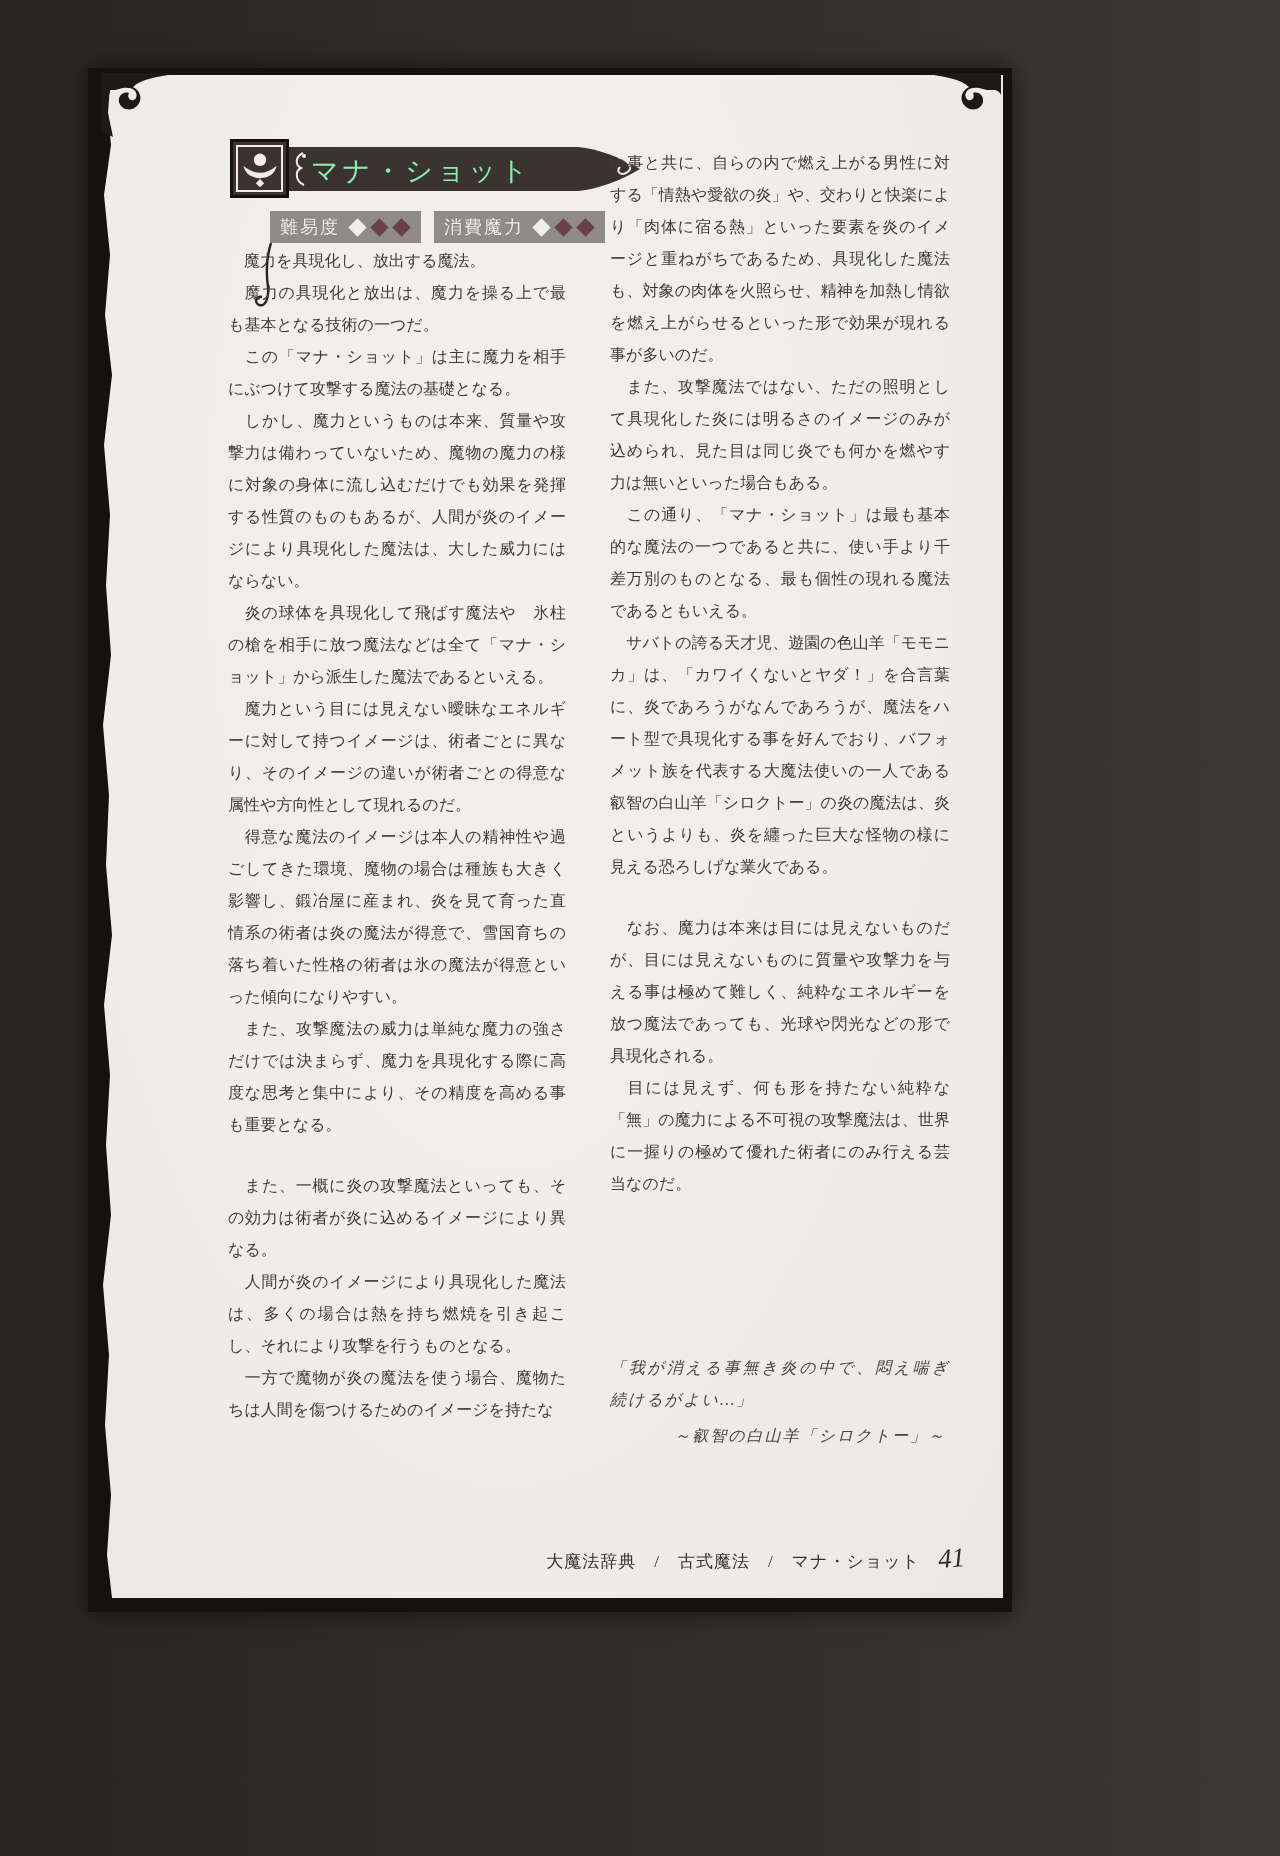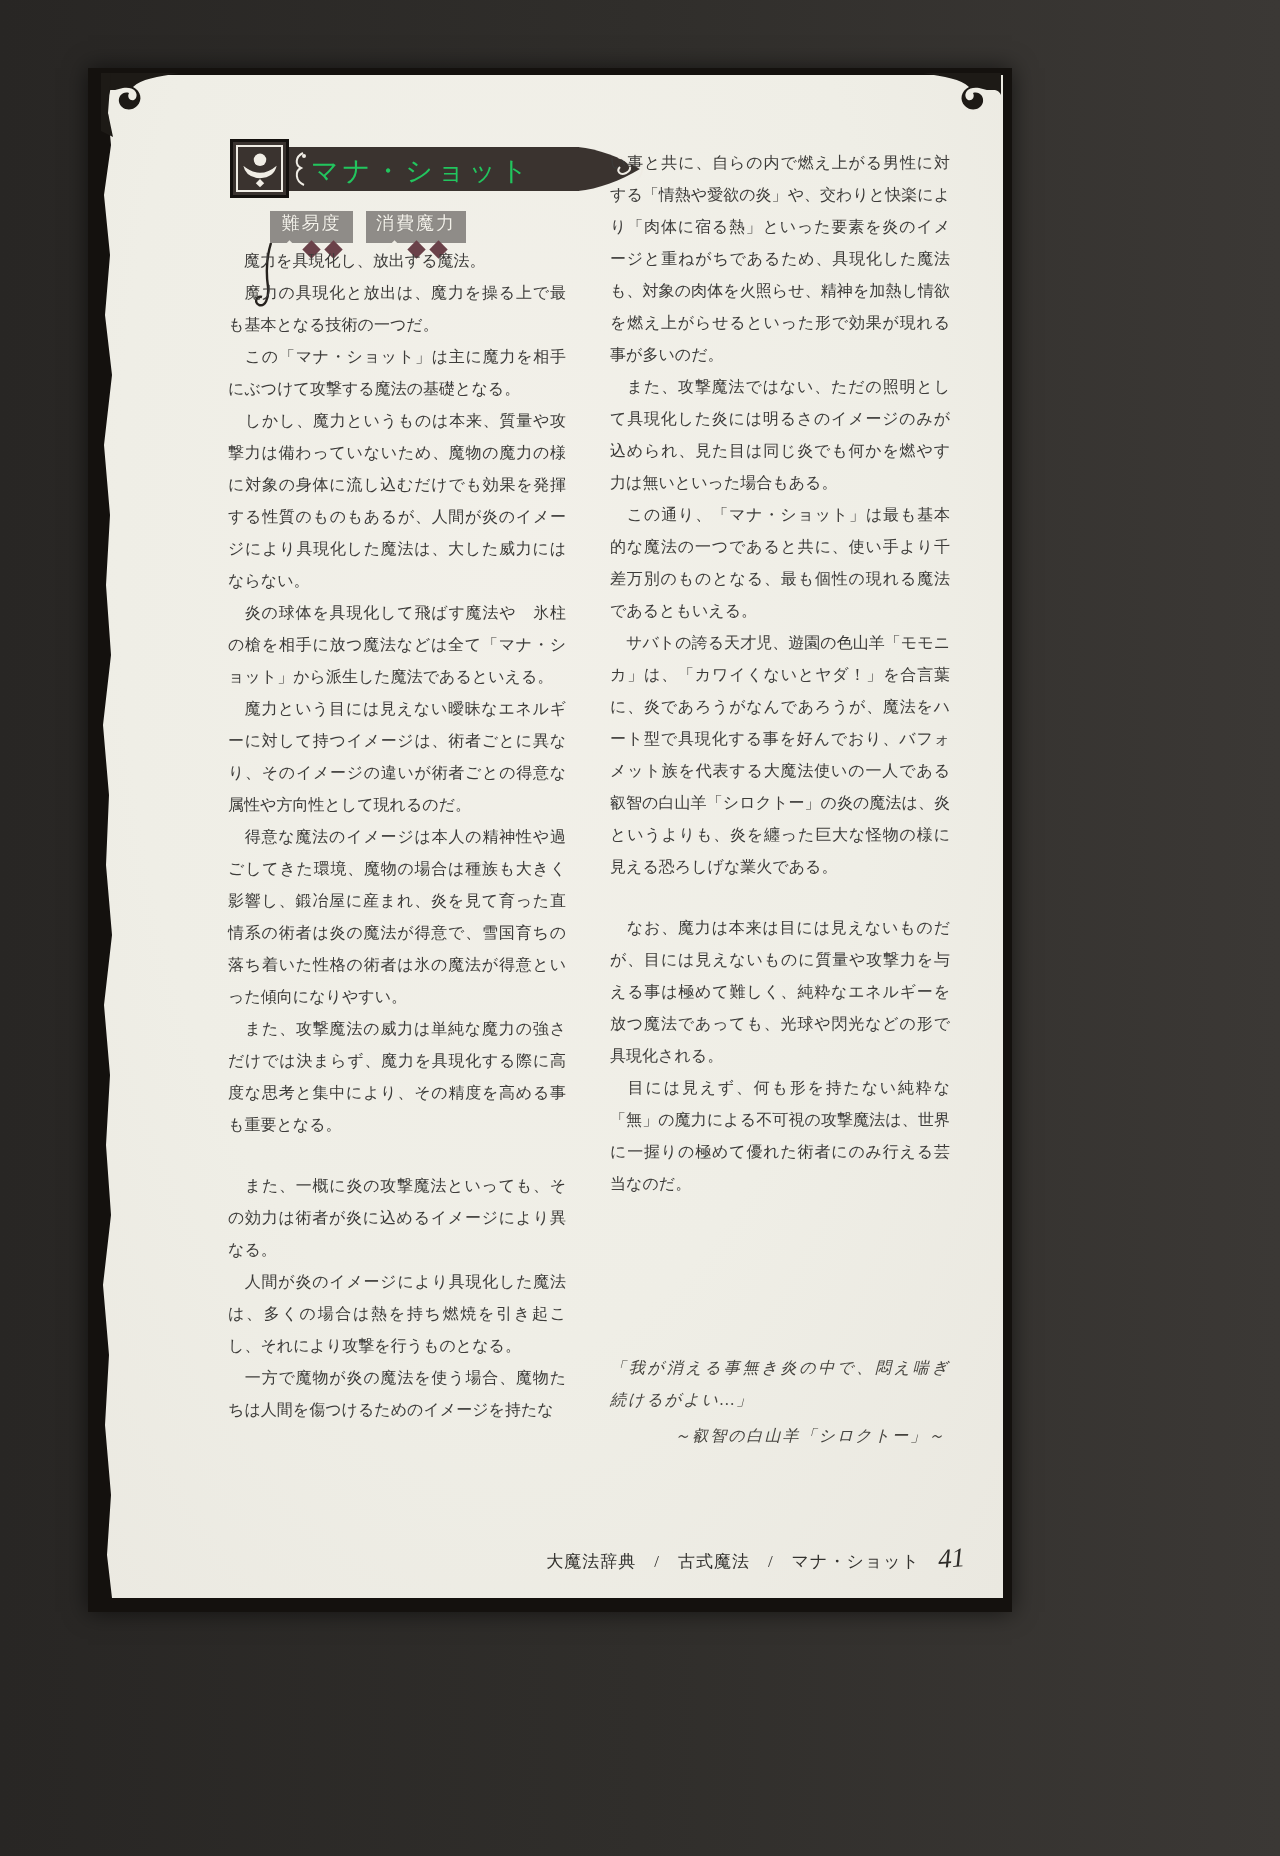--- a/index.html
+++ b/index.html
@@ -24,37 +24,37 @@
   .corner-orn.tl { left:2px; }
   .corner-orn.tr { right:2px; }
 
   
   .banner-bar {
     position:absolute; left:134px; top:72px; width:346px; height:44px;
     background:#3a332f;
   }
   .banner-title {
     position:absolute; left:78px; top:6px;
-    color:#22c55e; font-size:27px; letter-spacing:4px; white-space:nowrap;
+    color:#86efac; font-size:27px; letter-spacing:4px; white-space:nowrap;
   }
   .banner-curl-left { position:absolute; left:58px; top:4px; }
   .banner-tail { position:absolute; left:479px; top:72px; }
   .emblem-box {
     position:absolute; left:131px; top:64px; width:59px; height:59px;
     background:#3a332f; border:3px solid #14110e;
     display:flex; align-items:center; justify-content:center;
   }
   .emblem-inner {
     width:47px; height:47px; border:2px solid #f0ede5;
     display:flex; align-items:center; justify-content:center;
   }
   .stats-row { position:absolute; left:171px; top:136px; display:flex; gap:13px; }
   .stat-box {
     height:32px; background:#8f8c88; display:flex; align-items:center;
-    padding:0 10px; gap:8px;flex-direction:column;
+    padding:0 10px; gap:8px;
   }
   .stat-label { color:#f3f1ea; font-size:18px; letter-spacing:2px; white-space:nowrap; text-shadow:0 0 1px #6d6a66; }
   .pips { display:flex; gap:9px; align-items:center; padding:0 3px; }
   .pip { width:13px; height:13px; transform:rotate(45deg); }
   .pip.light { background:#f0eee6; }
   .pip.dark  { background:#6a4149; }
   .stats-flourish { position:absolute; left:156px; top:168px; }
 
   
   .col { position:absolute; }

